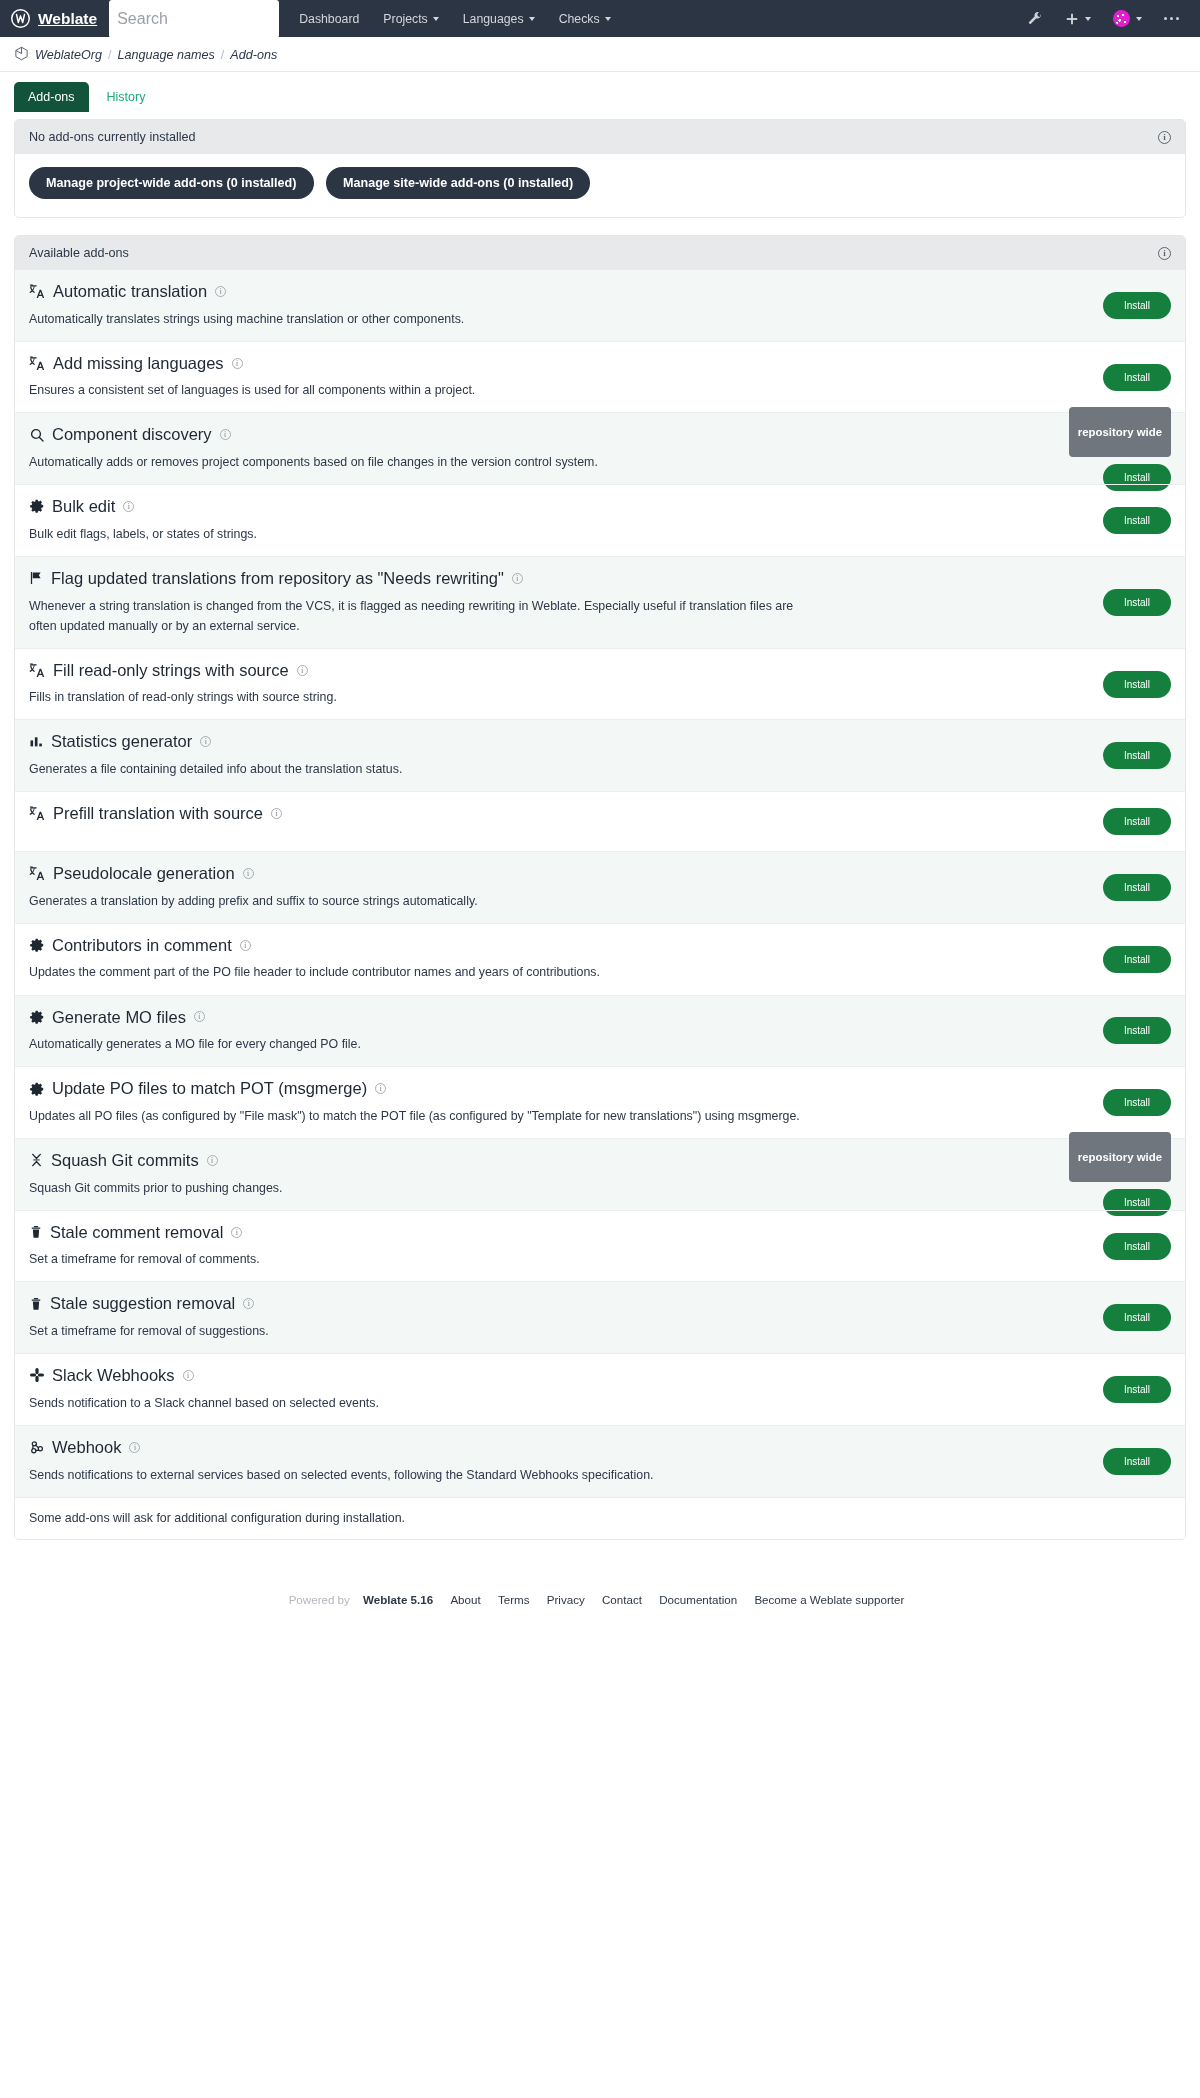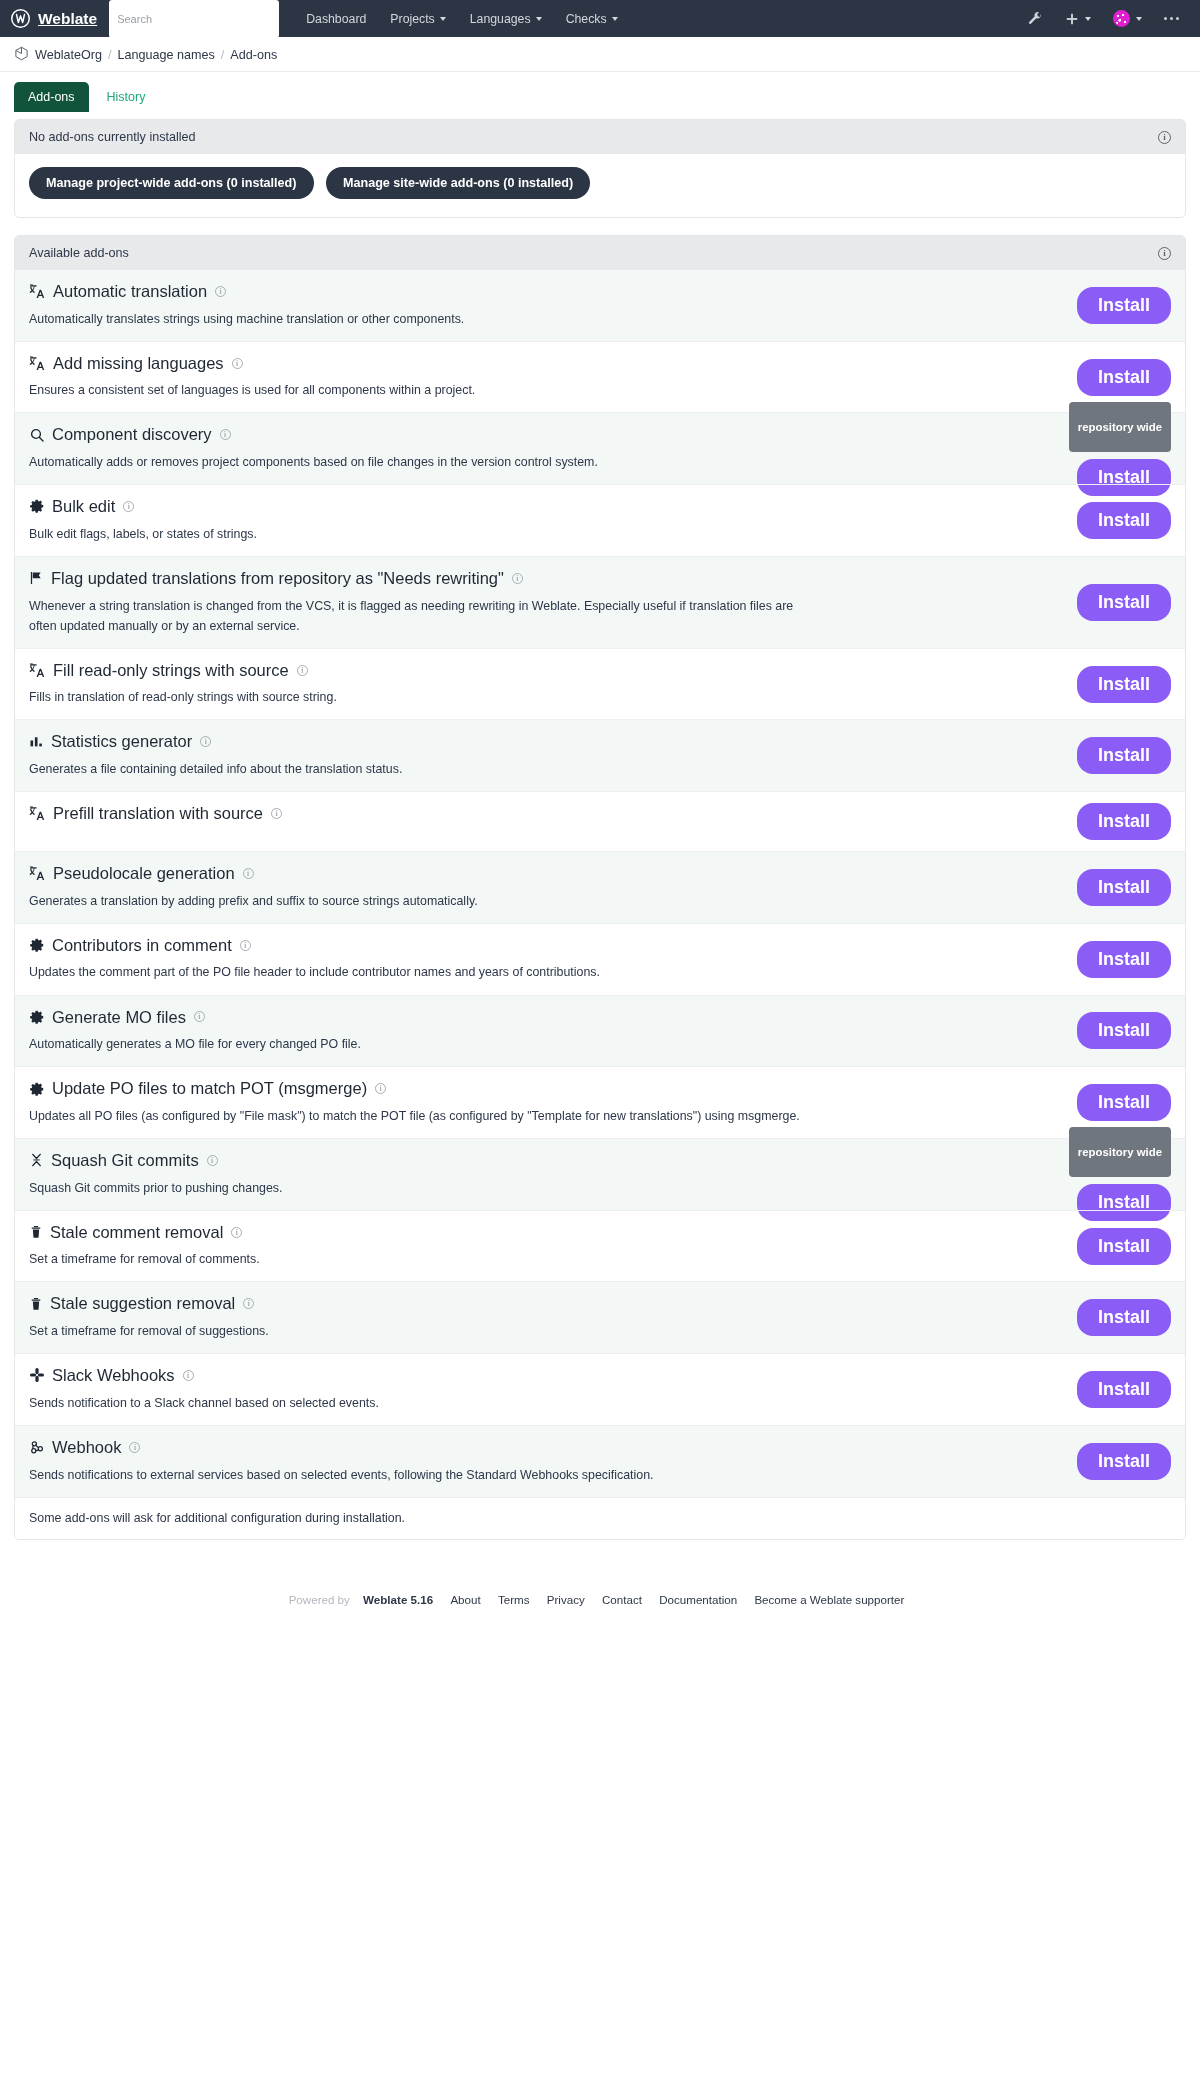--- a/index.html
+++ b/index.html
@@ -24,23 +24,23 @@
     display: flex; align-items: center; gap: 7px;
     color: #ffffff; font-size: 15.5px; font-weight: 600;
     margin-right: 12px; white-space: nowrap;
   }
   .brand svg { display: block; }
   .nav-search {
     width: 170px; height: 38px;
     border: none; border-radius: 3px;
     background: #ffffff;
     font-family: "Liberation Sans", sans-serif;
-    font-size: 11px; color: #333;
+    font-size: 16px; color: #333;
     padding: 0 8px;
-    margin-right: 15px;
+    margin-right: 8px;
   }
   .nav-search::placeholder { color: #9aa0a6; }
   .nav-links { display: flex; align-items: center; gap: 0; flex: 1; }
   .nav-link {
     color: #d4d7dc; font-size: 12.3px; text-decoration: none;
     padding: 6px 12px; white-space: nowrap;
     display: inline-flex; align-items: center; gap: 5px;
   }
   .caret {
     width: 0; height: 0;
@@ -71,21 +71,21 @@
   }
   .dots i { width: 3.5px; height: 3.5px; border-radius: 50%; background: #cfd3d9; display: block; }
 
   
   .breadcrumb {
     display: flex; align-items: center; gap: 6px;
     padding: 9px 14px 7px 14px;
     font-size: 12.6px;
     border-bottom: 1px solid #e8eaed;
   }
-  .breadcrumb a { color: #2d3748; text-decoration: none; }
+  .breadcrumb a { color: #2d3748; text-decoration: none; font-style: italic; }
   .breadcrumb .sep { color: #b6bcc4; }
 
   
   .tabs {
     display: flex; align-items: flex-start;
     padding: 10px 14px 0 14px;
     gap: 4px;
   }
   .tab {
     font-size: 12.5px; padding: 8px 14px;
@@ -159,24 +159,24 @@
     align-items: flex-end; justify-content: center;
     gap: 7px;
   }
   .badge-repo {
     background: #70767e; color: #fff;
     font-size: 11.4px; font-weight: 700;
     padding: 19px 9px; border-radius: 4px;
     white-space: nowrap;
   }
   .btn-install {
-    background: #8b5cf6; color: #fff;
+    background: #15803d; color: #fff;
     border: none; border-radius: 16px;
     font-family: "Liberation Sans", sans-serif;
-    font-size: 18px; font-weight: 700;
+    font-size: 10px; font-weight: 400;
     padding: 8px 21px; cursor: pointer;
   }
   .addon-note {
     padding: 13px 14px 14px 14px;
     font-size: 12.4px; color: #2d3748;
     border-top: 1px solid #eceef0;
     background: #fff;
   }
 
   

